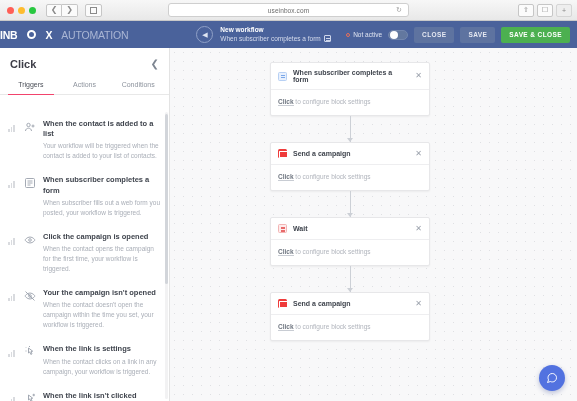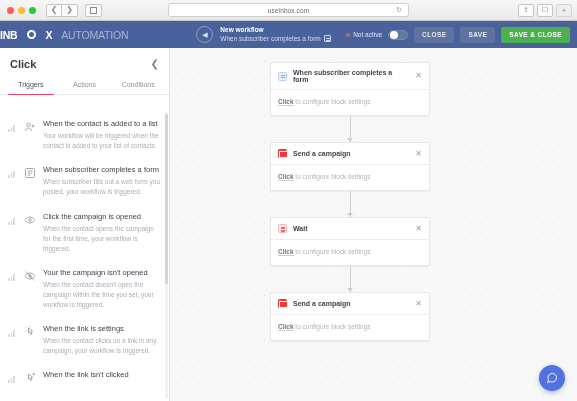--- a/index.html
+++ b/index.html
@@ -130,21 +130,21 @@
   .handle span{width:1.5px;background:#7b8290;display:block;}
   .handle span:nth-child(1){height:3px;}
   .handle span:nth-child(2){height:5px;}
   .handle span:nth-child(3){height:7px;}
   .ticon{
     width:14px;height:14px;flex:none;margin-top:1px;color:#9aa0ab;
     display:flex;align-items:center;justify-content:center;
   }
   .ticon svg{width:12px;height:12px;}
   .tbody{flex:1;}
-  .tname{font-size:7.5px;font-weight:normal;color:#3f444d;line-height:1.35;}
+  .tname{font-size:7.5px;font-weight:bold;color:#3f444d;line-height:1.35;}
   .tdesc{font-size:6.5px;color:#a9aeb7;line-height:1.55;margin-top:2px;}
   .sb-scrollbar{
     position:absolute; right:1.5px; top:66px; width:3px; height:170px;
     background:#d2d5da; border-radius:2px;
   }
   .sb-scrolltrack{
     position:absolute; right:1.5px; top:64px; width:3px; bottom:2px;
     background:#f2f2f3; border-radius:2px;
   }
 

